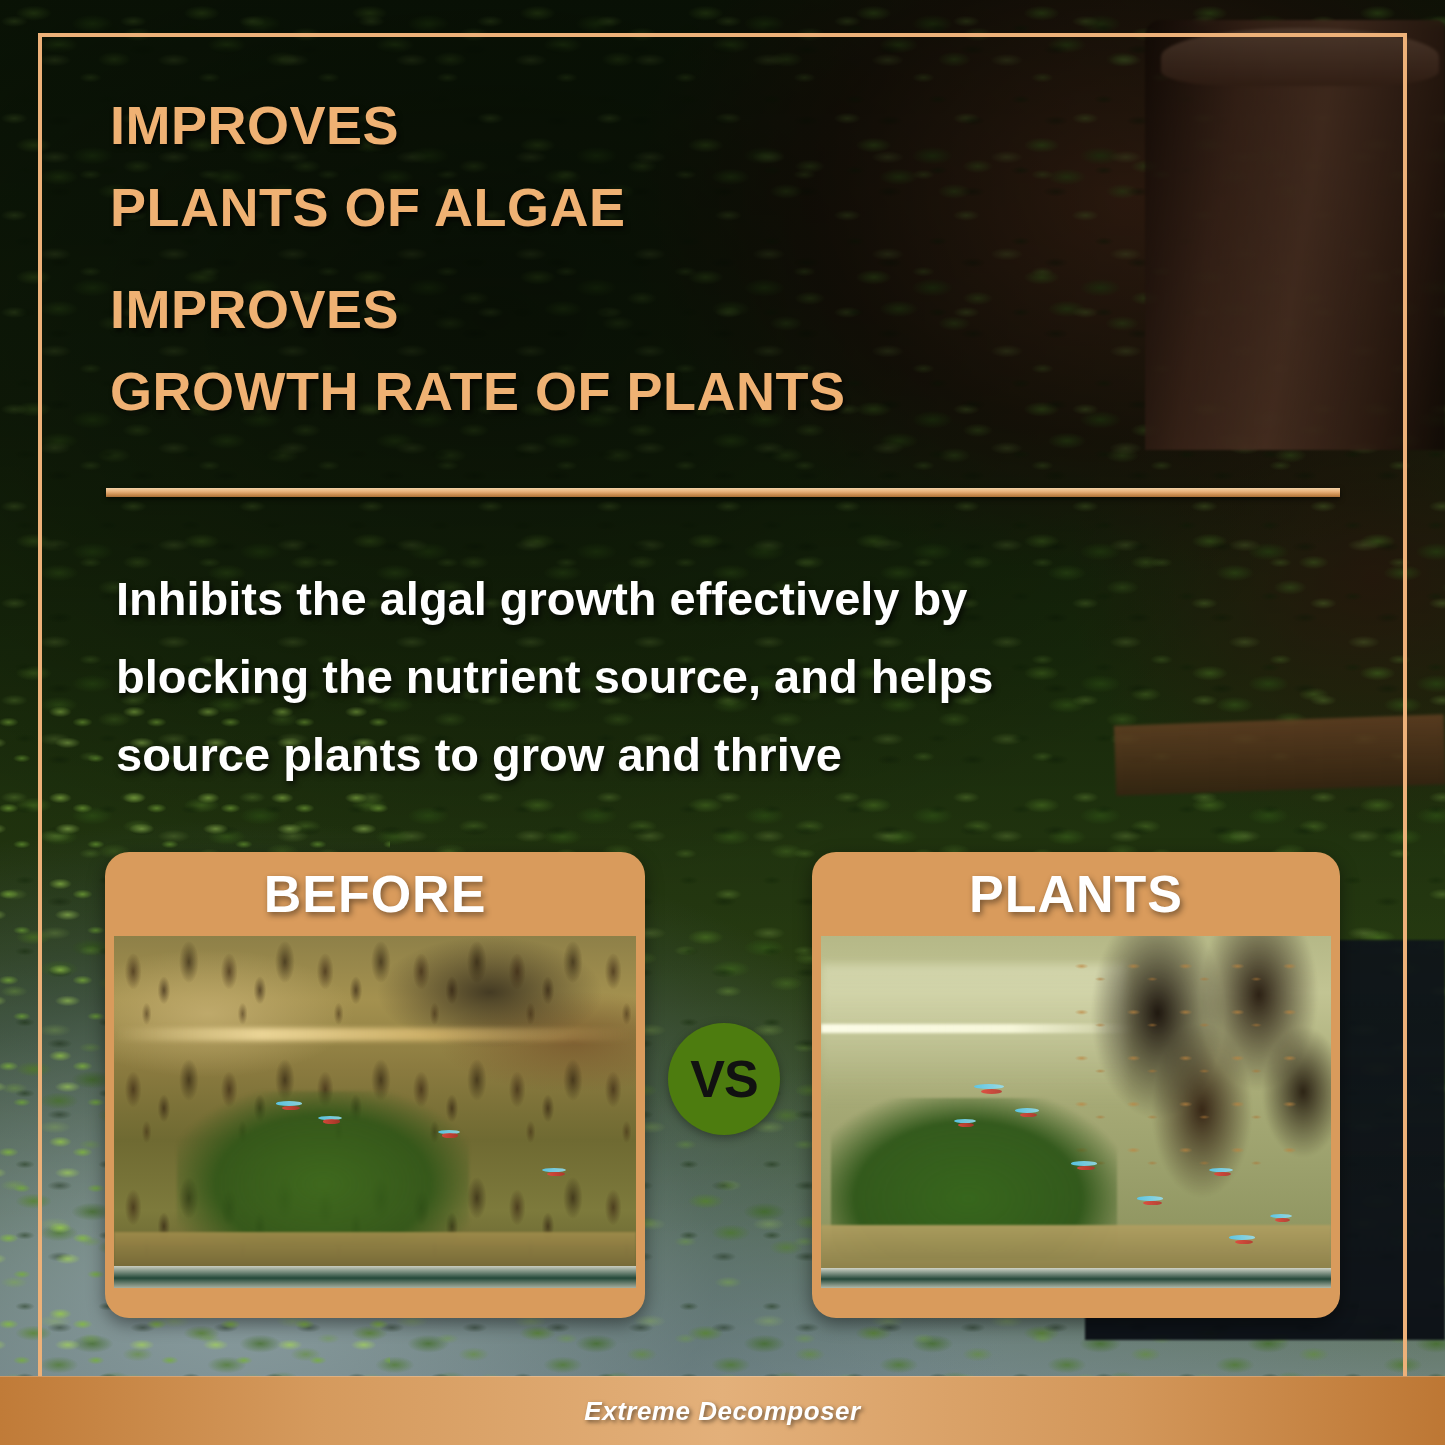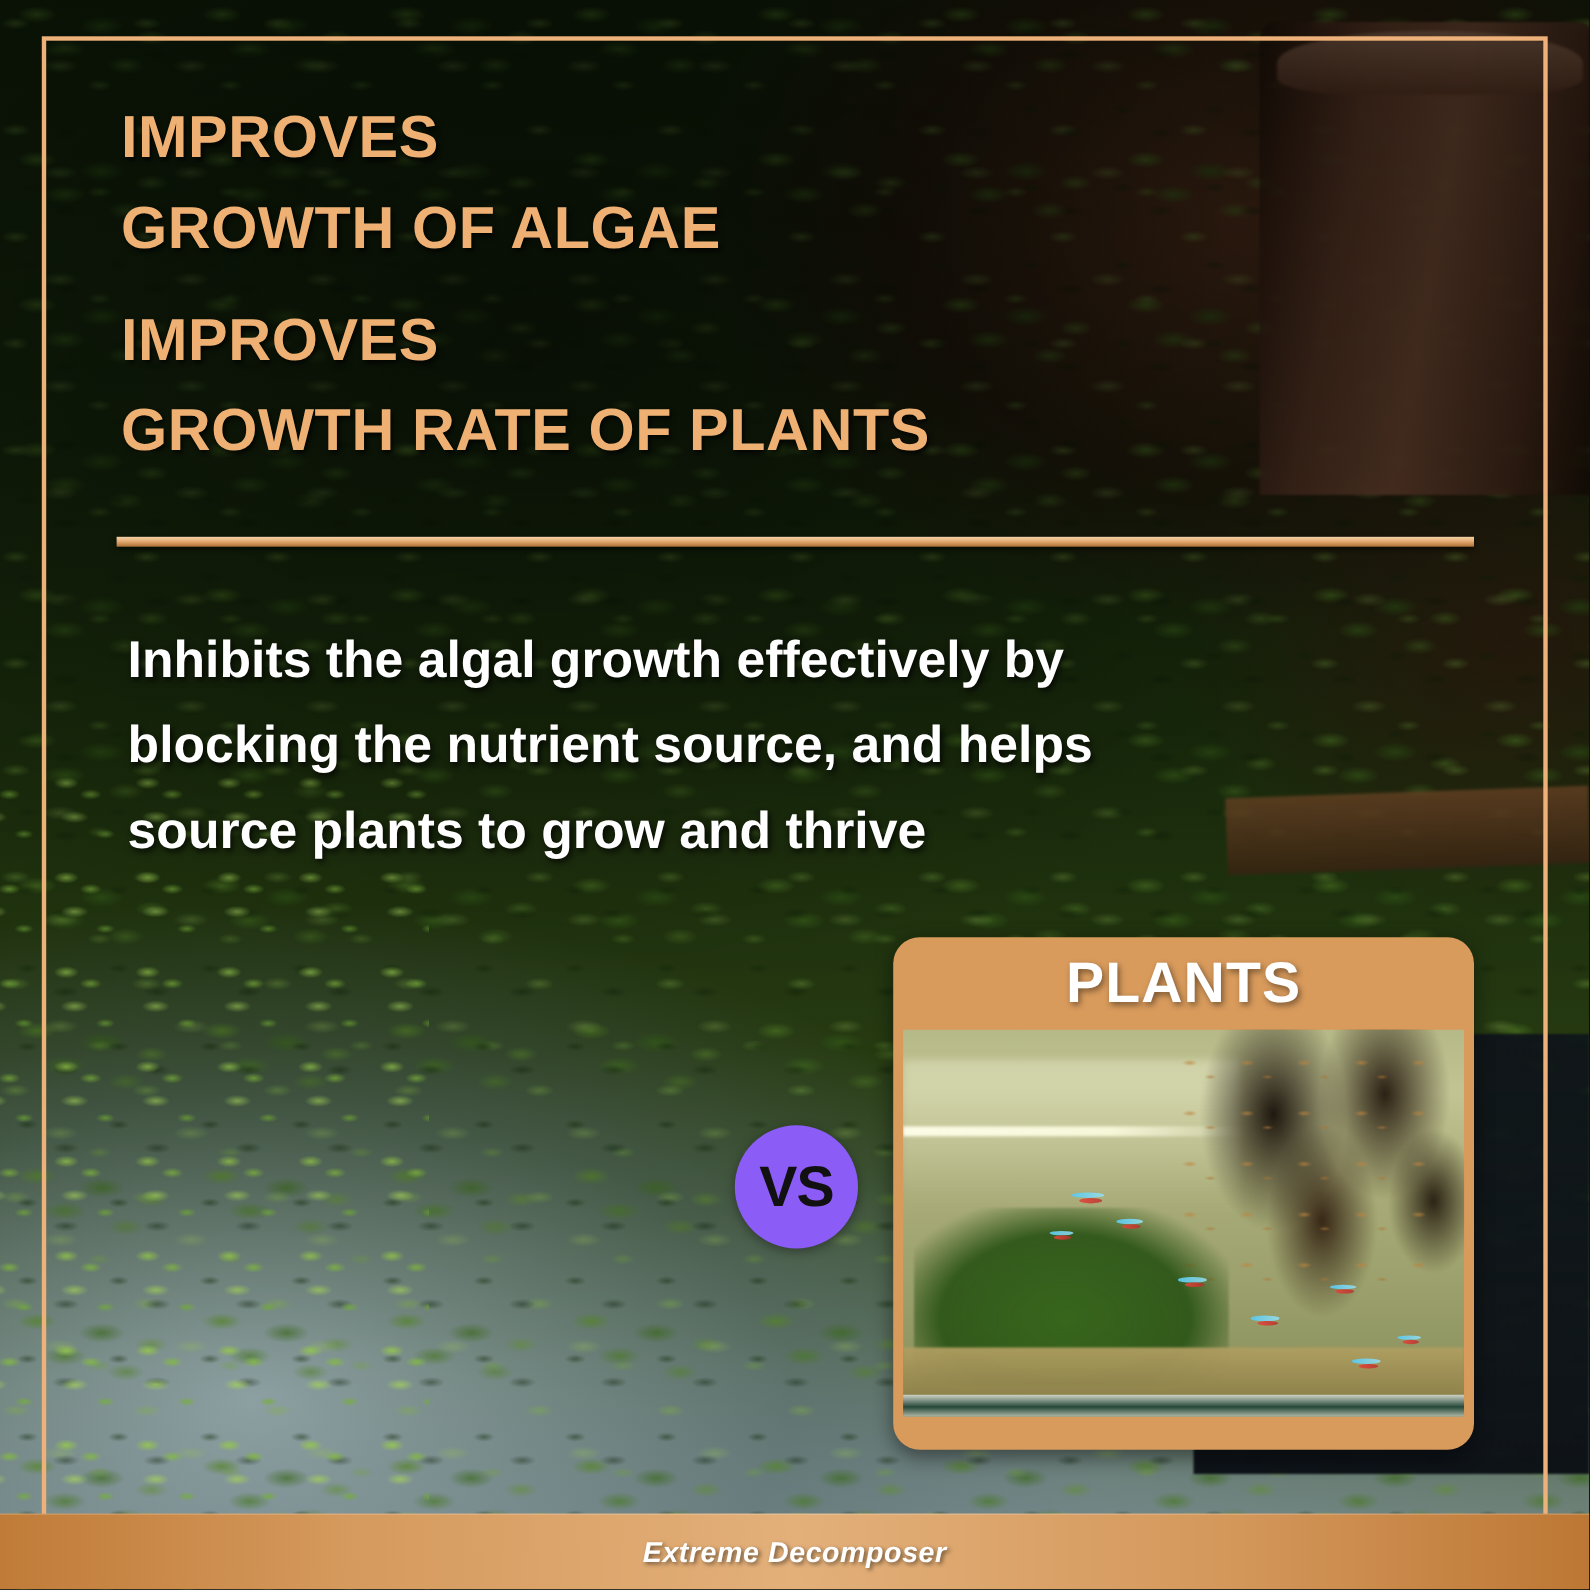--- a/index.html
+++ b/index.html
@@ -248,21 +248,21 @@
   }
   .fish b{
     position:absolute; left:22%; bottom:0; width:72%; height:52%;
     background:linear-gradient(90deg, rgba(226,70,60,.9), rgba(186,44,40,.8));
     border-radius:50%;
   }
 
   
   .vs{
     position:absolute; left:668px; top:1023px; width:112px; height:112px;
-    background:#8b5cf6; border-radius:50%;
+    background:#4d7c0f; border-radius:50%;
     display:flex; align-items:center; justify-content:center;
     color:#111; font-size:52px; font-weight:bold; letter-spacing:-1px;
     box-shadow:0 3px 10px rgba(0,0,0,.35);
     z-index:5;
   }
 
   
   .footer{
     position:absolute; left:0; right:0; bottom:0; height:69px;
     background:linear-gradient(90deg,#c07b38 0%, #d59a5d 22%, #e3b07a 50%, #d3975a 78%, #bd7734 100%);
@@ -290,34 +290,62 @@
     <div class="bg-shelf"></div>
     <div class="bg-dark-table"></div>
     <div class="bg-fern"></div>
     <div class="bg-vignette"></div>
   </div>
 
   <div class="frame"></div>
 
   <div class="headline">
     <span class="blk">IMPROVES</span>
-    <span class="blk">GROWTH OF ALGAE</span>
+    <span class="blk">PLANTS OF ALGAE</span>
     <div class="gap"></div>
     <span class="blk">IMPROVES</span>
     <span class="blk">GROWTH RATE OF PLANTS</span>
   </div>
 
   <div class="divider"></div>
 
   <div class="subtext">
     <span class="blk">Inhibits the algal growth effectively by</span>
     <span class="blk">blocking the nutrient source, and helps</span>
     <span class="blk">source plants to grow and thrive</span>
   </div>
 
+  <div class="card before">
+    <div class="card-title">BEFORE</div>
+    <div class="card-photo">
+      <div class="tank-dirty">
+        <div class="streaks"></div>
+        <div class="lightbar"></div>
+        <div class="plantmass"></div>
+        <div class="substrate"></div>
+        <div class="rim"></div>
+        <div class="fish" style="left:31%;top:47%;width:26px;height:9px;">
+            <i></i>
+            <b></b>
+          </div>
+        <div class="fish" style="left:39%;top:51%;width:24px;height:8px;">
+            <i></i>
+            <b></b>
+          </div>
+        <div class="fish" style="left:62%;top:55%;width:22px;height:8px;">
+            <i></i>
+            <b></b>
+          </div>
+        <div class="fish" style="left:82%;top:66%;width:24px;height:8px;">
+            <i></i>
+            <b></b>
+          </div>
+      </div>
+    </div>
+  </div>
 
   <div class="vs">VS</div>
 
   <div class="card after">
     <div class="card-title">PLANTS</div>
     <div class="card-photo">
       <div class="tank-clean">
         <div class="glassglow"></div>
         <div class="lightbar"></div>
         <div class="driftwood"></div>

